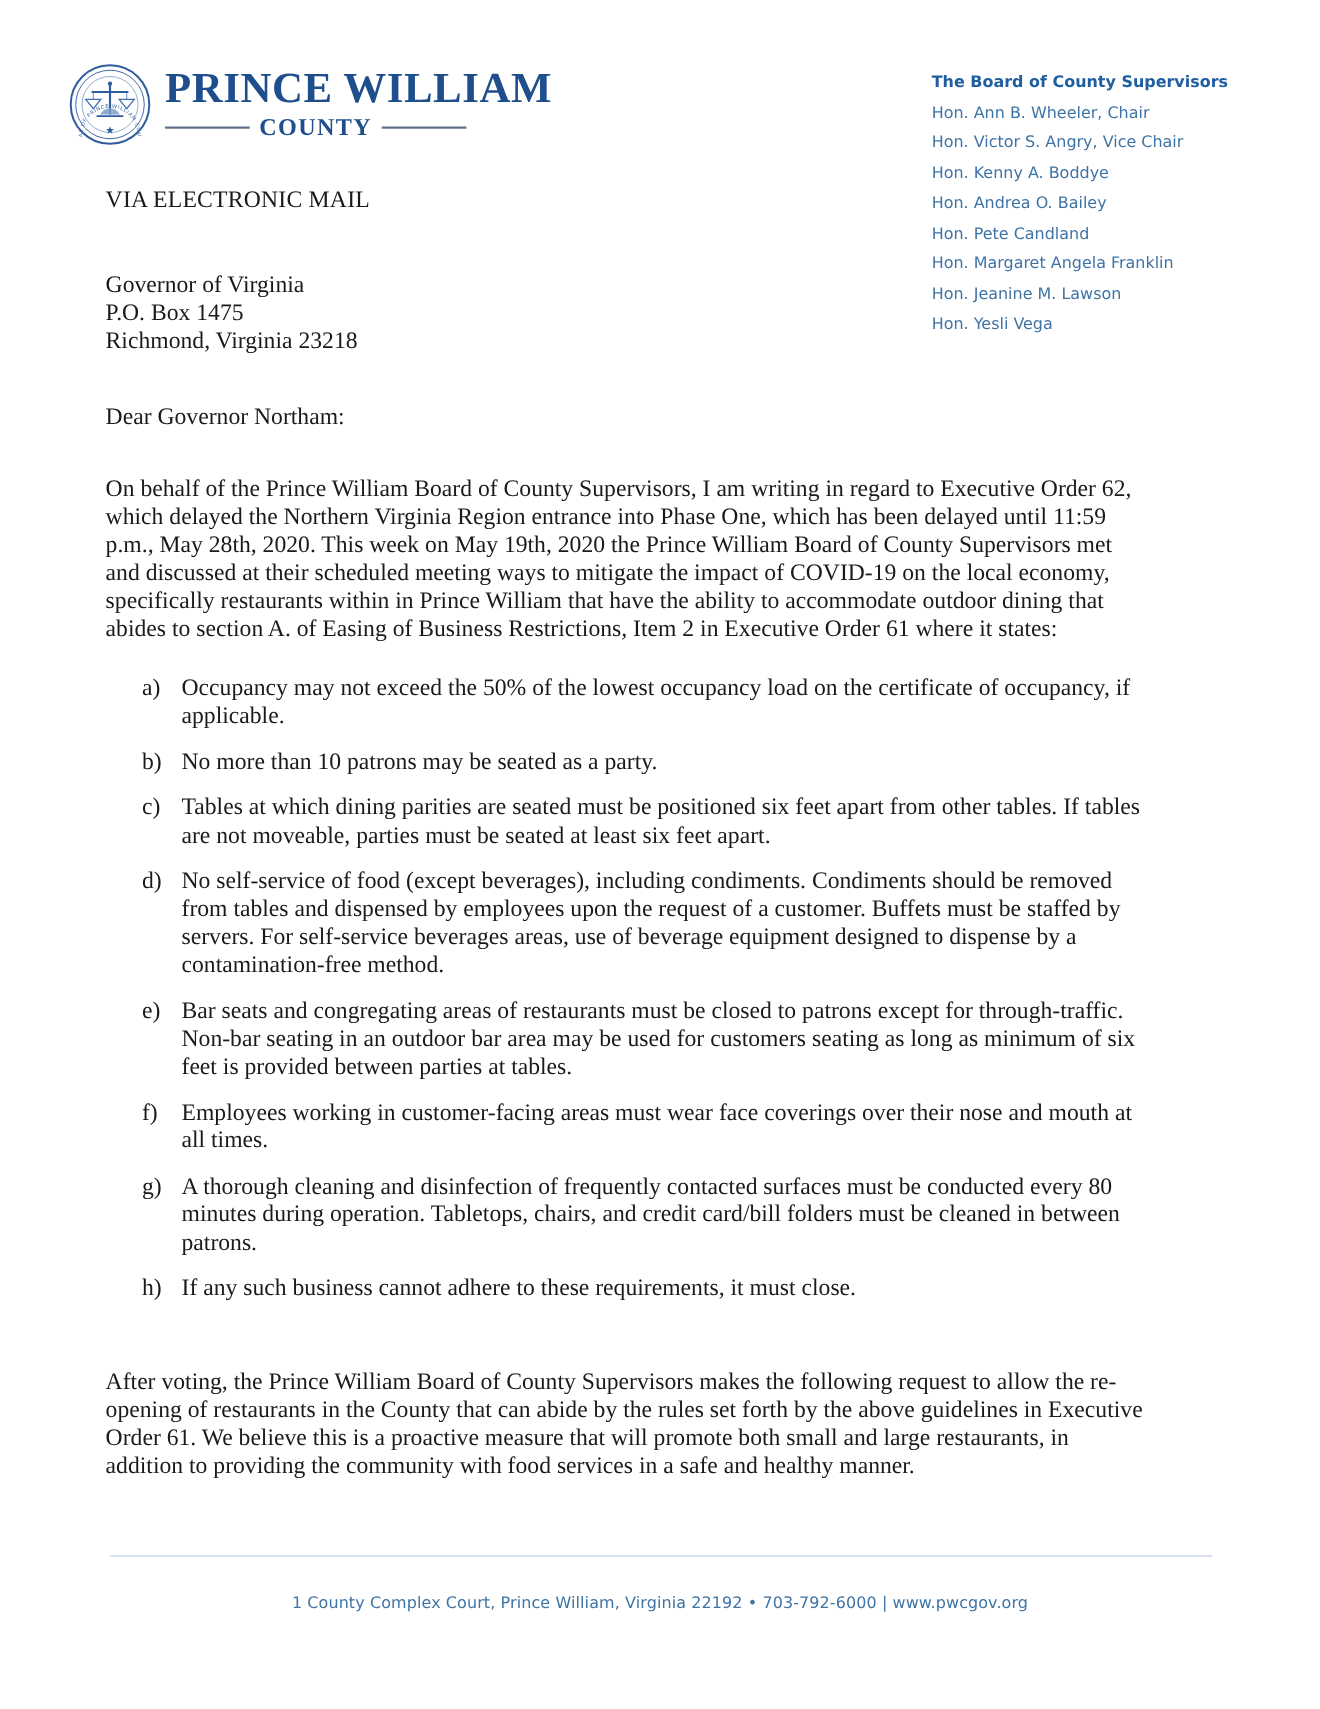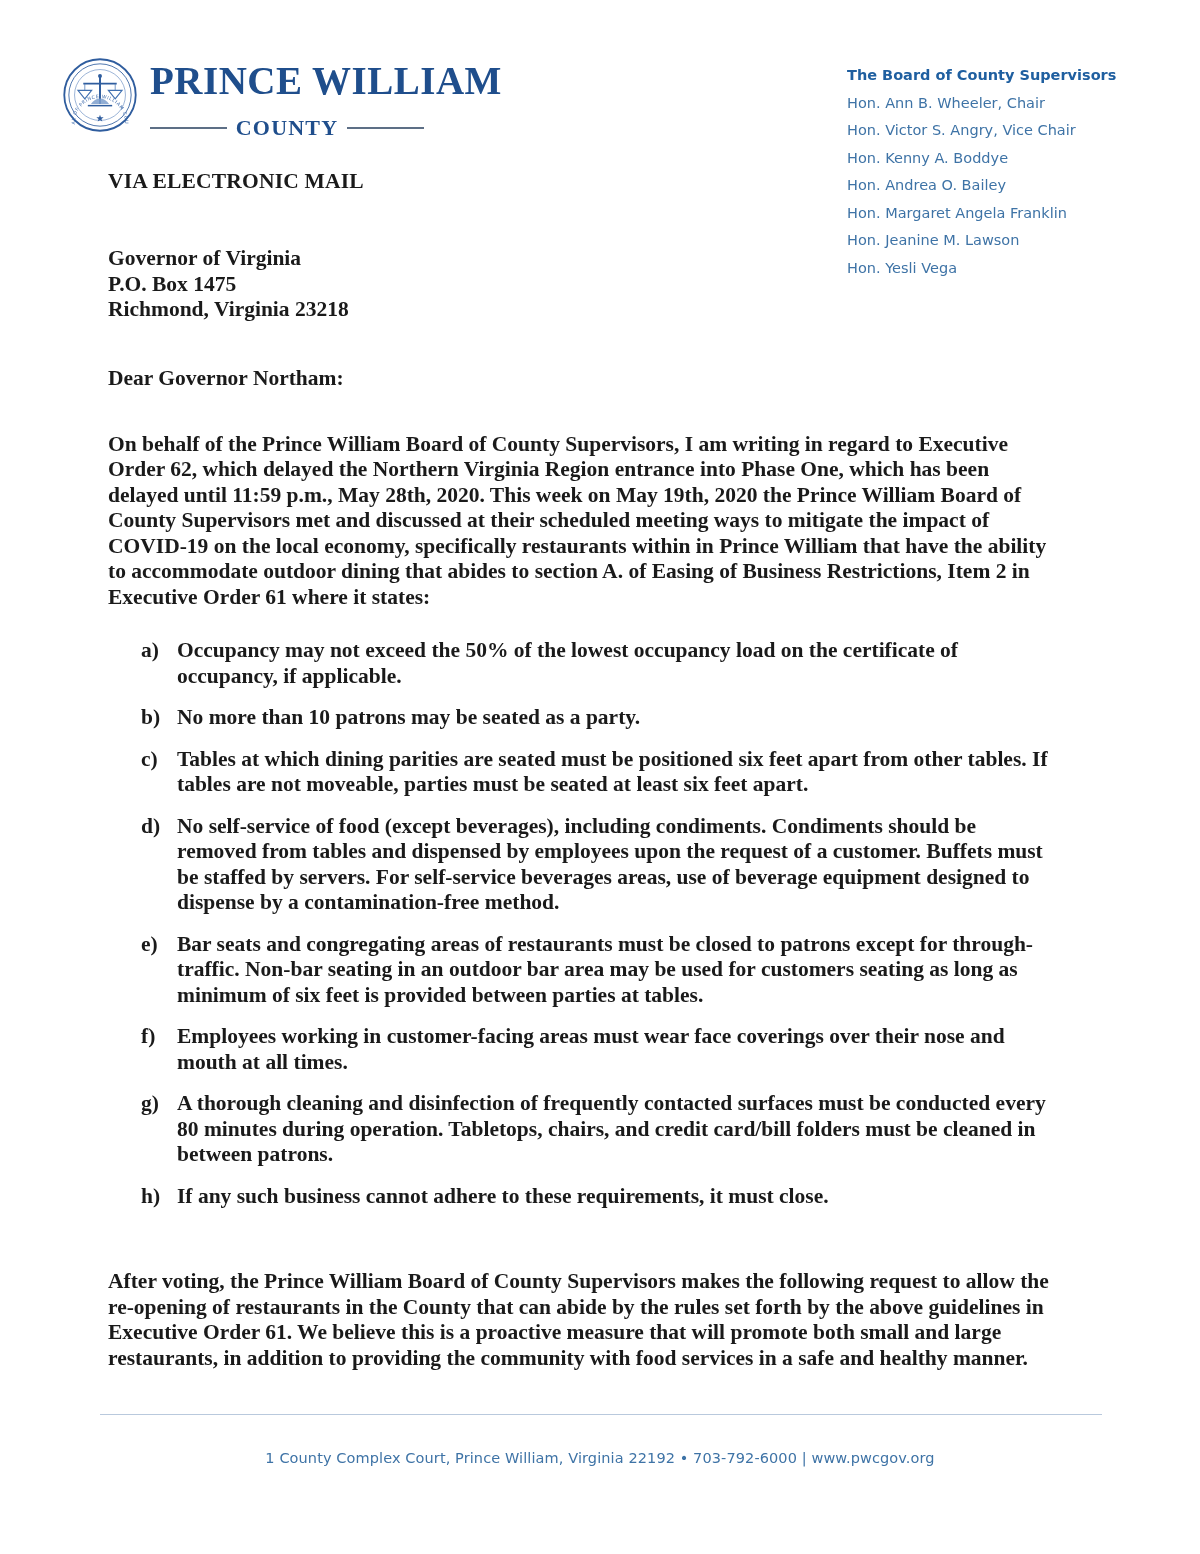--- a/index.html
+++ b/index.html
@@ -55,21 +55,21 @@
     line-height: 40px;
     letter-spacing: 0.5px;
     color: #1f4e8c;
     white-space: nowrap;
     font-variant: small-caps;
     text-transform: uppercase;
   }
   .wordmark-sub-row {
     display: flex;
     align-items: center;
-    margin-top: 16px;
+    margin-top: 4px;
     width: 274px;
   }
   .wm-rule {
     height: 2px;
     background: #5d6f86;
     flex: 1 1 auto;
   }
   .wm-rule.left { margin-right: 9px; }
   .wm-rule.right { margin-left: 9px; }
   .wordmark-sub {
@@ -101,24 +101,23 @@
     font-size: 14.5px;
     font-weight: normal;
     color: #3e73a6;
     line-height: 27.5px;
     white-space: nowrap;
   }
 
   
   .body-area {
     position: absolute;
-    left: 108px;
+    left: 96px;
     top: 168px;
     width: 945px;
-    font-weight: bold;
   }
   .via-line {
     font-size: 21.5px;
     line-height: 26px;
     letter-spacing: 0.2px;
   }
   .date-line {
     font-size: 21.5px;
     line-height: 26px;
     margin-top: 51px;
@@ -239,20 +238,21 @@
         </div>
       </div>
     </div>
 
     <div class="board">
       <div class="board-title">The Board of County Supervisors</div>
       <div class="board-member">Hon. Ann B. Wheeler, Chair</div>
       <div class="board-member">Hon. Victor S. Angry, Vice Chair</div>
       <div class="board-member">Hon. Kenny A. Boddye</div>
       <div class="board-member">Hon. Andrea O. Bailey</div>
+      <div class="board-member">Hon. Pete Candland</div>
       <div class="board-member">Hon. Margaret Angela Franklin</div>
       <div class="board-member">Hon. Jeanine M. Lawson</div>
       <div class="board-member">Hon. Yesli Vega</div>
     </div>
   </div>
 
   <div class="body-area">
 
     <div class="via-line">VIA ELECTRONIC MAIL</div>
 

